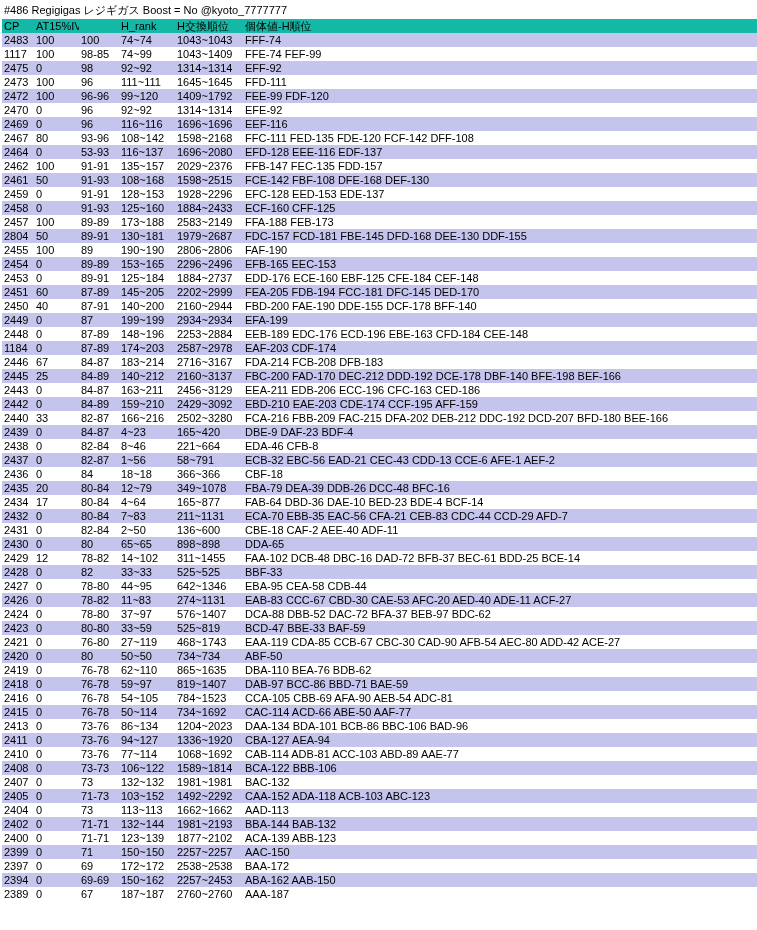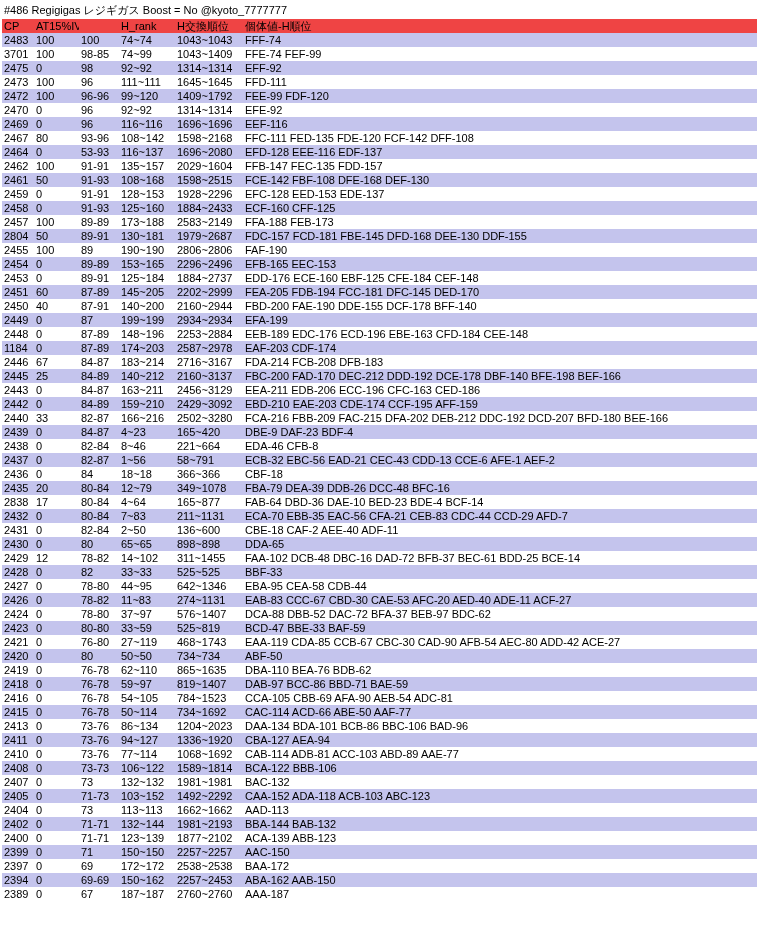--- a/index.html
+++ b/index.html
@@ -23,21 +23,21 @@
   th, td {
     text-align: left;
     padding: 0 2px;
     font-weight: normal;
     font-size: 11px;
     line-height: 14px;
     white-space: nowrap;
     overflow: hidden;
   }
   th {
-    background: #ef4444;
+    background: #14b8a6;
   }
   tr.even td { background: #c4c4ed; }
   tr.odd td { background: #ffffff; }
   .c-cp   { width: 32px; }
   .c-at   { width: 45px; }
   .c-iv   { width: 40px; }
   .c-hr   { width: 56px; }
   .c-hx   { width: 68px; }
   .c-kv   { width: auto; }
 </style>
@@ -68,21 +68,21 @@
   <tbody id="tbody">
       <tr class="even">
         <td>2483</td>
         <td>100</td>
         <td>100</td>
         <td>74~74</td>
         <td>1043~1043</td>
         <td>FFF-74</td>
       </tr>
       <tr class="odd">
-        <td>3701</td>
+        <td>1117</td>
         <td>100</td>
         <td>98-85</td>
         <td>74~99</td>
         <td>1043~1409</td>
         <td>FFE-74 FEF-99</td>
       </tr>
       <tr class="even">
         <td>2475</td>
         <td>0</td>
         <td>98</td>
@@ -136,21 +136,21 @@
         <td>53-93</td>
         <td>116~137</td>
         <td>1696~2080</td>
         <td>EFD-128 EEE-116 EDF-137</td>
       </tr>
       <tr class="odd">
         <td>2462</td>
         <td>100</td>
         <td>91-91</td>
         <td>135~157</td>
-        <td>2029~1604</td>
+        <td>2029~2376</td>
         <td>FFB-147 FEC-135 FDD-157</td>
       </tr>
       <tr class="even">
         <td>2461</td>
         <td>50</td>
         <td>91-93</td>
         <td>108~168</td>
         <td>1598~2515</td>
         <td>FCE-142 FBF-108 DFE-168 DEF-130</td>
       </tr>
@@ -324,21 +324,21 @@
       </tr>
       <tr class="even">
         <td>2435</td>
         <td>20</td>
         <td>80-84</td>
         <td>12~79</td>
         <td>349~1078</td>
         <td>FBA-79 DEA-39 DDB-26 DCC-48 BFC-16</td>
       </tr>
       <tr class="odd">
-        <td>2838</td>
+        <td>2434</td>
         <td>17</td>
         <td>80-84</td>
         <td>4~64</td>
         <td>165~877</td>
         <td>FAB-64 DBD-36 DAE-10 BED-23 BDE-4 BCF-14</td>
       </tr>
       <tr class="even">
         <td>2432</td>
         <td>0</td>
         <td>80-84</td>

